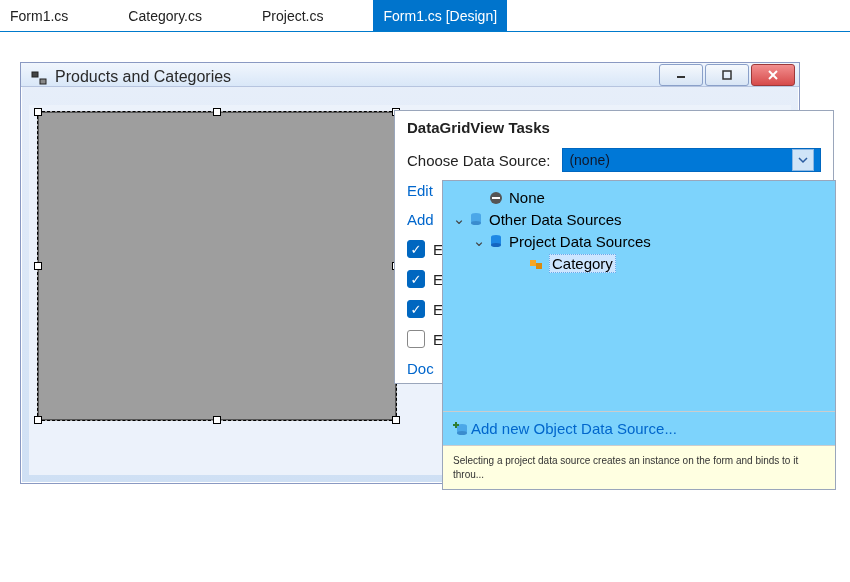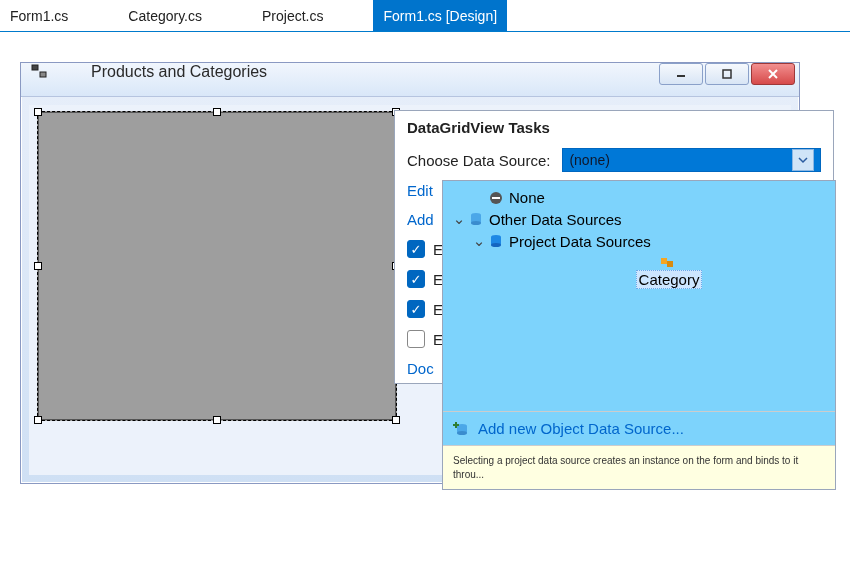--- a/index.html
+++ b/index.html
@@ -48,28 +48,27 @@
     position: absolute;
     left: 20px; top: 30px;
     width: 780px;
     height: 422px;
     border: 1px solid #8a99c2;
     border-radius: 0;
     background: linear-gradient(#e8effa, #cfe0f4);
     box-shadow: 0 0 0 1px #fff inset;
   }
   .titlebar {
-    height: 34px;
-    display: flex;
-    align-items: flex-start;
+    height: 24px;
+    display: flex;
+    align-items: flex-end;
     padding: 0 4px 0 10px;
     background: linear-gradient(#f1f6fd, #d9e7f8);
     border-bottom: 1px solid #b6c4df;
     color: #2a2a2a;
-    gap: 36px;
   }
   .titlebar .title-icon {
     width: 16px; height: 16px; margin-right: 8px;
     display: inline-block;
   }
   .titlebar .title-text { flex: 1; font-size: 16px; }
   .win-buttons { display: flex; gap: 2px; }
   .win-btn {
     width: 44px; height: 22px;
     border: 1px solid #8aa0c9;
@@ -190,26 +189,26 @@
   .tnode .expander {
     width: 16px; text-align: center; color: #444;
   }
   .tnode .ticon { width: 18px; height: 16px; margin-right: 4px; display: inline-flex; align-items: center; justify-content: center; }
   .tnode.sel .tlabel {
     background: #cde6ff;
     border: 1px dotted #6aa9e9;
     padding: 0 2px;
   }
   .indent1 { padding-left: 20px; }
-  .indent3 { padding-left: 60px; flex-direction: column; }
+  .indent3 { padding-left: 60px; }
   .dd-footer-link {
     border-top: 1px solid #ccc;
     padding: 8px 10px;
     color: #0066cc;
-    display: flex; align-items: center; gap: 9px;
+    display: flex; align-items: center; gap: 2px;
     cursor: pointer;
     font-size: 15px;
   }
   .dd-hint {
     border-top: 1px solid #ccc;
     background: #ffffe1;
     padding: 8px 10px;
     color: #333;
     font-size: 10px;
     line-height: 1.35;

